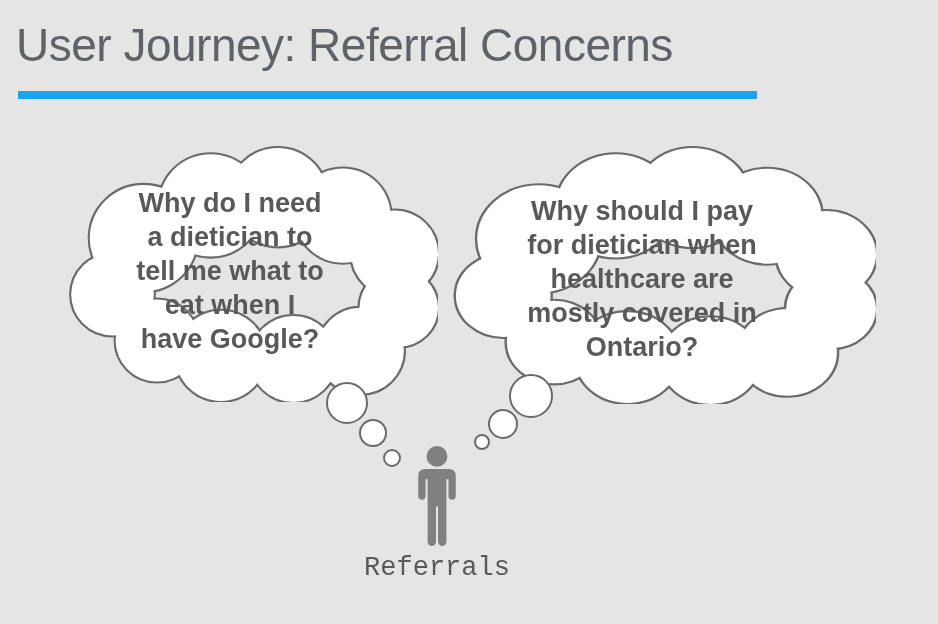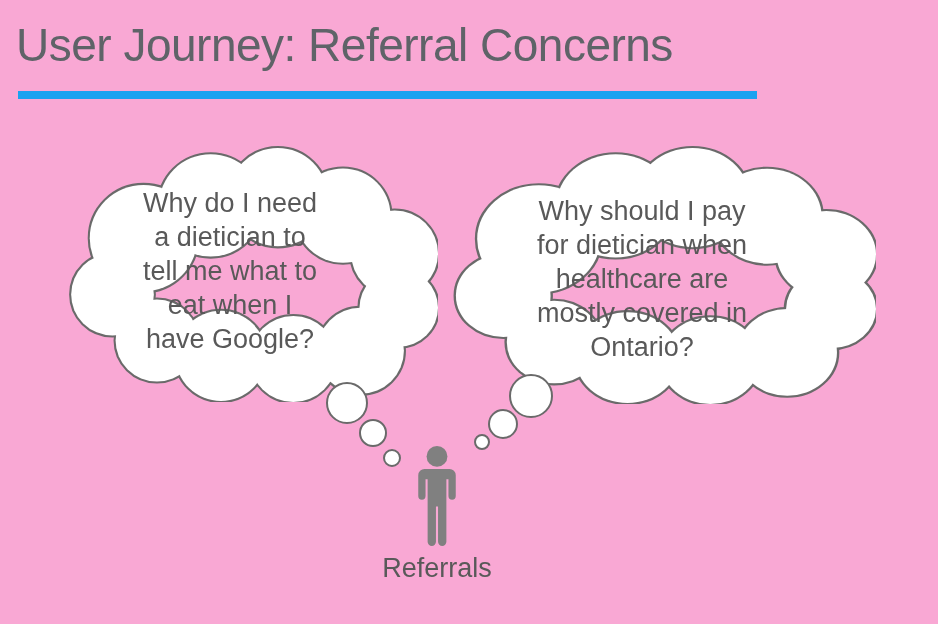--- a/index.html
+++ b/index.html
@@ -8,21 +8,21 @@
     --text-gray:#595959;
     --title-gray:#5f6368;
     --person-gray:#808080;
   }
   *{margin:0;padding:0;box-sizing:border-box;}
   html,body{background:#fff;}
   body{font-family:"Liberation Sans","DejaVu Sans",sans-serif;}
   .slide{
     position:relative;
     width:938px;height:624px;
-    background:#f9a8d4;
+    background:#e5e5e5;
     overflow:hidden;
   }
   .slide-title{
     position:absolute;
     left:16px;top:18px;
     font-size:46px;
     font-weight:400;
     color:var(--title-gray);
     letter-spacing:-0.5px;
     white-space:nowrap;
@@ -36,34 +36,36 @@
   .cloud-svg{position:absolute;}
   .cloud-svg .stroke-pass circle{fill:#ffffff;stroke:var(--outline);stroke-width:4;}
   .cloud-svg .fill-pass circle{fill:#ffffff;stroke:none;}
   .bubble-text{
     position:absolute;
     text-align:center;
     white-space:pre-line;
     font-size:27px;
     line-height:34px;
     color:var(--text-gray);
+    font-weight:bold;
   }
   .bubble-text.left{left:100px;top:186px;width:260px;}
   .bubble-text.right{left:497px;top:194px;width:290px;}
   .trail-svg{position:absolute;}
   .trail-svg circle{fill:#ffffff;stroke:var(--outline);stroke-width:2;}
   .person-svg{position:absolute;left:414px;top:446px;}
   .person-svg .person-shape{fill:var(--person-gray);}
   .persona-label{
     position:absolute;
     left:337px;top:553px;
     width:200px;
     text-align:center;
     font-size:27px;
     color:var(--text-gray);
+    font-family:Liberation Mono, monospace;
   }
 </style>
 </head>
 <body>
 
 <div class="slide">
 
   <div class="slide-title">User Journey: Referral Concerns</div>
 
   <div class="title-underline"></div>

